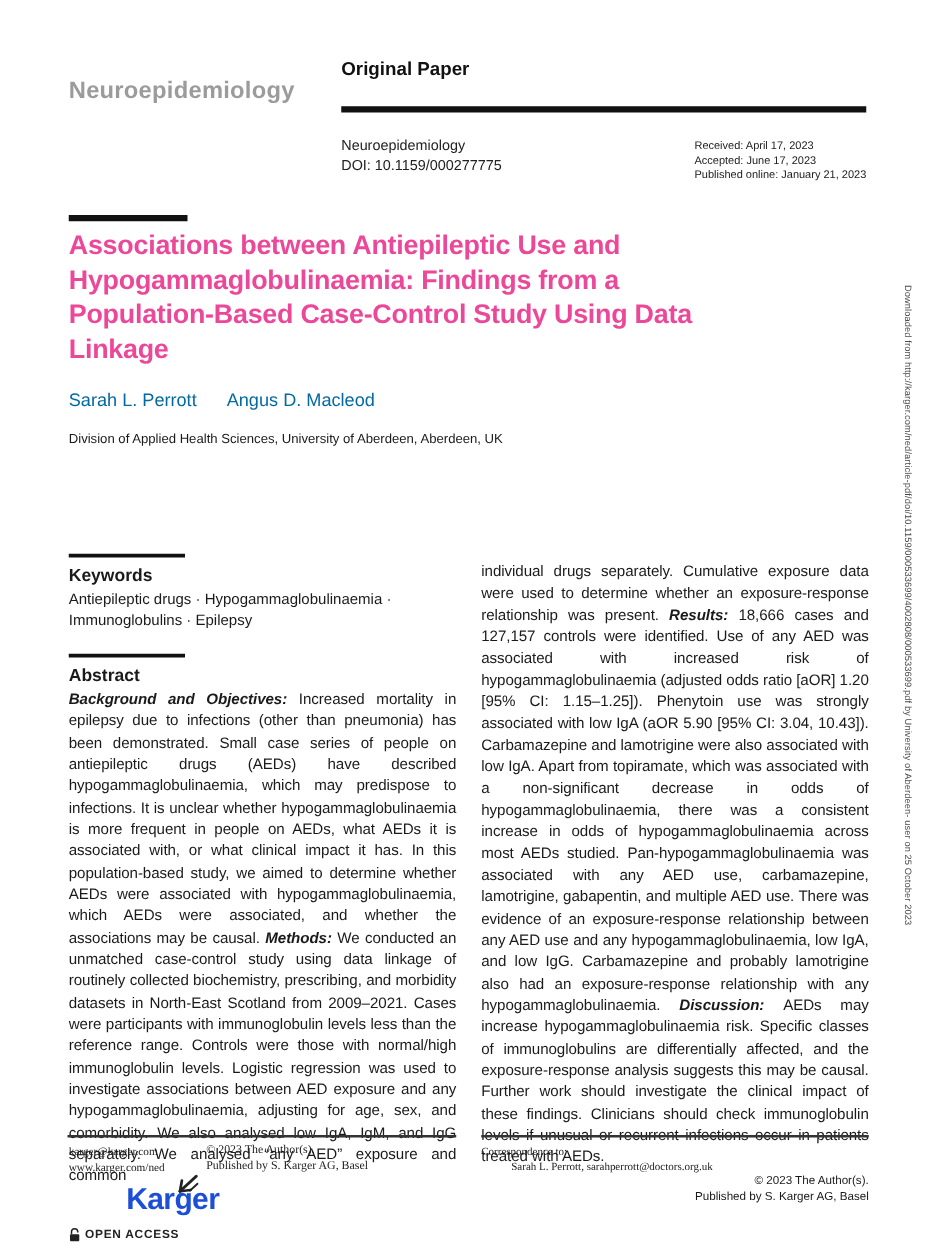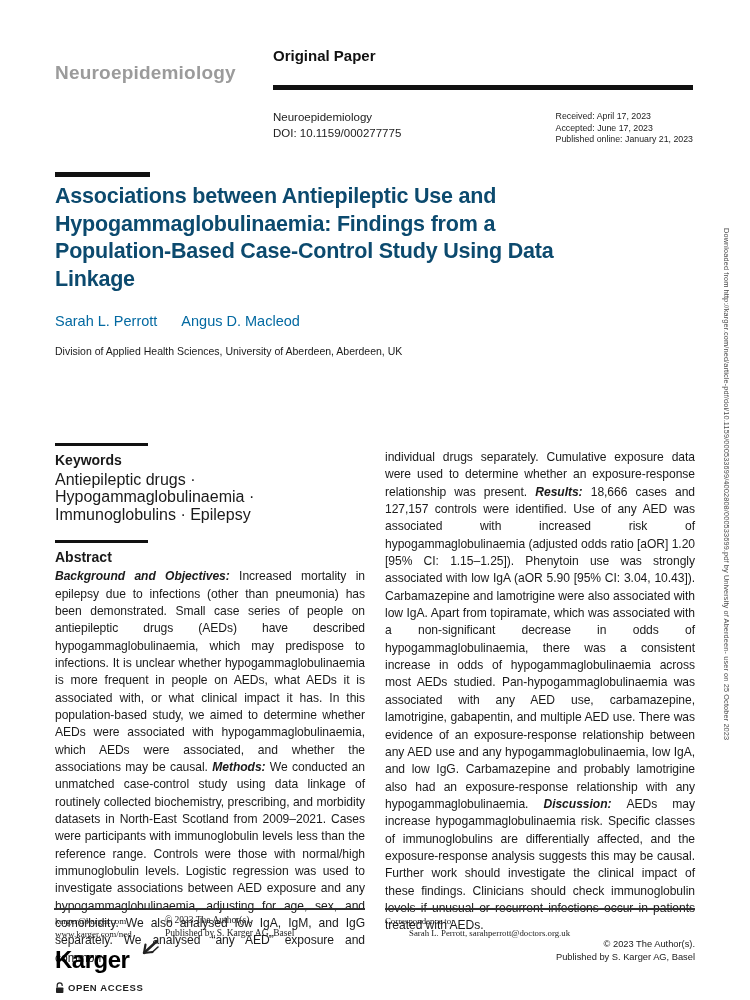--- a/index.html
+++ b/index.html
@@ -25,55 +25,56 @@
     font-size:11.5px; line-height:16px; color:#222;
   }
   .dates-block {
     position:absolute; right:57px; top:111px; text-align:left;
     font-size:8.8px; line-height:11.6px; color:#222;
   }
   
   .title-bar { position:absolute; left:55px; top:172px; width:95px; height:5px; background:#111; }
   .article-title {
     position:absolute; left:55px; top:183px; width:505px;
-    font-size:21.5px; font-weight:bold; line-height:27.5px; color:#0c4a6e;
+    font-size:21.5px; font-weight:bold; line-height:27.5px; color:#ec4899;
     letter-spacing:-0.2px;
   }
   .authors { position:absolute; left:55px; top:313px; font-size:14.5px; color:#0369a1; }
   .authors span { margin-right:24px; }
   .affiliation { position:absolute; left:55px; top:345px; font-size:10.5px; color:#1a1a1a; }
   
   .col-left  { position:absolute; left:55px;  top:443px; width:310px; }
   .col-right { position:absolute; left:385px; top:449px; width:310px; }
   .section-rule { width:93px; height:3px; background:#111; margin-bottom:6px; }
   .section-heading { font-size:14px; font-weight:bold; margin:0 0 3px 0; }
   .keywords-text {
-    font-size:16px; line-height:17.4px; margin-bottom:17px;
+    font-size:12px; line-height:17.4px; margin-bottom:17px;
   }
   .abstract-text, .col-right .abstract-text {
     font-size:12.1px; line-height:17.35px; text-align:justify;
     letter-spacing:-0.05px;
   }
   .abstract-text .bi { font-weight:bold; font-style:italic; }
   .abs-copyright {
     margin-top:3px; text-align:right; font-size:9.3px; line-height:13.5px; color:#1a1a1a;
   }
   
   .footer-rule-left  { position:absolute; left:54px;  top:908px; width:311px; height:1.5px; background:#333; }
   .footer-rule-right { position:absolute; left:385px; top:908px; width:310px; height:1.5px; background:#333; }
   .serif { font-family:"Liberation Serif", serif; }
   .footer-contact {
     position:absolute; left:55px; top:915px;
     font-size:9px; line-height:13px; color:#222;
   }
   .footer-contact a { color:#222; text-decoration:none; }
   .karger-logo { position:absolute; left:55px; top:946px; }
   .karger-logo .logo-word {
-    font-size:24px; font-weight:bold; color:#000000; letter-spacing:-0.5px;
+    font-size:24px; font-weight:bold; color:#1d4ed8; letter-spacing:-0.5px;
     font-family:"Liberation Sans", sans-serif;
+    margin-left:46px;
   }
   .karger-logo svg.arrow { position:absolute; left:78px; top:-8px; }
   .open-access {
     position:absolute; left:55px; top:982px; display:flex; align-items:flex-start; gap:3px;
     font-size:9.5px; font-weight:bold; letter-spacing:0.6px; color:#222;
   }
   .footer-center {
     position:absolute; left:165px; top:914px; width:220px;
     font-size:9.5px; line-height:13px; color:#222;
   }

